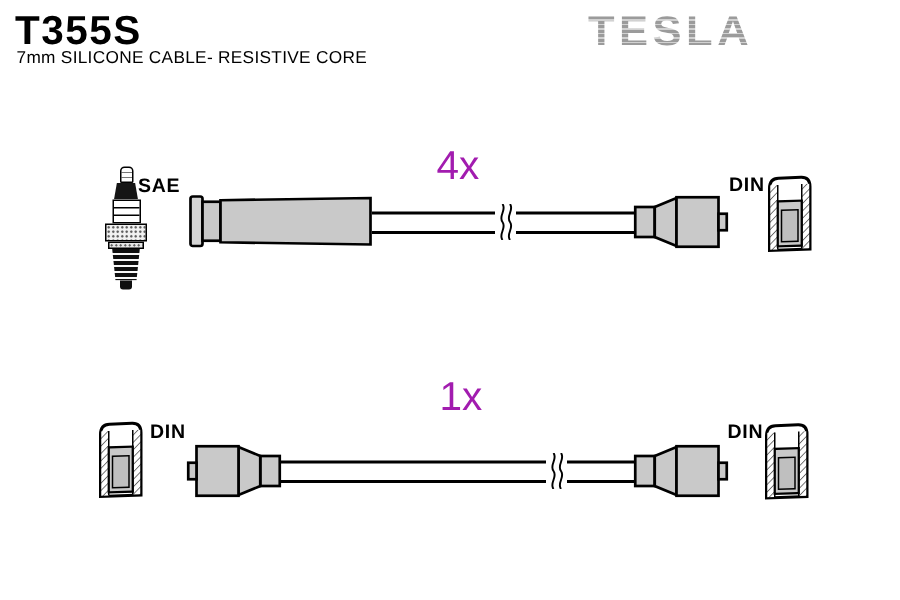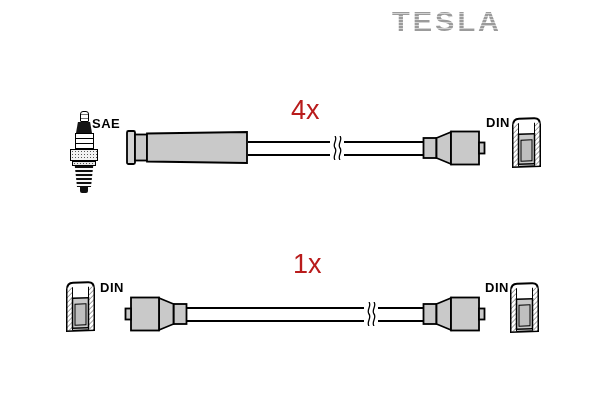--- a/index.html
+++ b/index.html
@@ -13,21 +13,21 @@
     position:relative;width:600px;height:400px;background:var(--background);
     font-family:"Liberation Sans",sans-serif;color:#000;overflow:hidden;
   }
   .abs{position:absolute;}
   .part-number{left:10px;top:5px;font-size:27px;font-weight:bold;letter-spacing:1px;}
   .subtitle{left:11px;top:33px;font-size:11.5px;letter-spacing:0.2px;}
   .brand{left:392px;top:6px;font-size:29px;font-weight:bold;letter-spacing:3px;
          color:var(--brand-gray);transform:scaleY(0.95);transform-origin:top left;}
   .brand-stripes{left:391px;top:8px;width:122px;height:28px;pointer-events:none;
     background:repeating-linear-gradient(180deg,rgba(255,255,255,0) 0 2px,rgba(255,255,255,0.55) 2px 3px);}
-  .qty-label{font-size:27px;color:#b91c1c;}
+  .qty-label{font-size:27px;color:#a21caf;}
   .std-label{font-weight:bold;font-size:13px;letter-spacing:0.5px;}
   
   .cable{border-top:2px solid var(--outline);border-bottom:2px solid var(--outline);height:11px;box-sizing:content-box;}
   .cable-break{background:#fff;display:flex;align-items:center;justify-content:center;}
   
   .plug{width:28px;height:82px;}
   .plug *{box-sizing:border-box;position:absolute;}
   .plug-cap{left:9.5px;top:0;width:9px;height:11px;border:1.5px solid #000;border-radius:3px 3px 1px 1px;
     background:repeating-linear-gradient(180deg,#fff 0 2.5px,#777 2.5px 3.5px);}
   .plug-neck{left:6px;top:11px;width:16px;height:11px;background:#151515;
@@ -61,20 +61,22 @@
   <defs>
     <pattern id="hatch" patternUnits="userSpaceOnUse" width="3.5" height="3.5" patternTransform="rotate(45)">
       <rect width="3.5" height="3.5" fill="#ffffff"></rect>
       <line x1="0" y1="0" x2="0" y2="3.5" stroke="#666" stroke-width="1.2"></line>
     </pattern>
   </defs>
 </svg>
 
 <div class="stage">
 
+  <div class="abs part-number">T355S</div>
+  <div class="abs subtitle">7mm SILICONE CABLE- RESISTIVE CORE</div>
   <div class="abs brand">TESLA</div>
   <div class="abs brand-stripes"></div>
 
   <div>
 
     <div class="abs plug" style="left:70px;top:111px;">
       <div class="plug-cap"></div>
       <div class="plug-neck"></div>
       <div class="plug-insulator"></div>
       <div class="plug-hex"></div>

